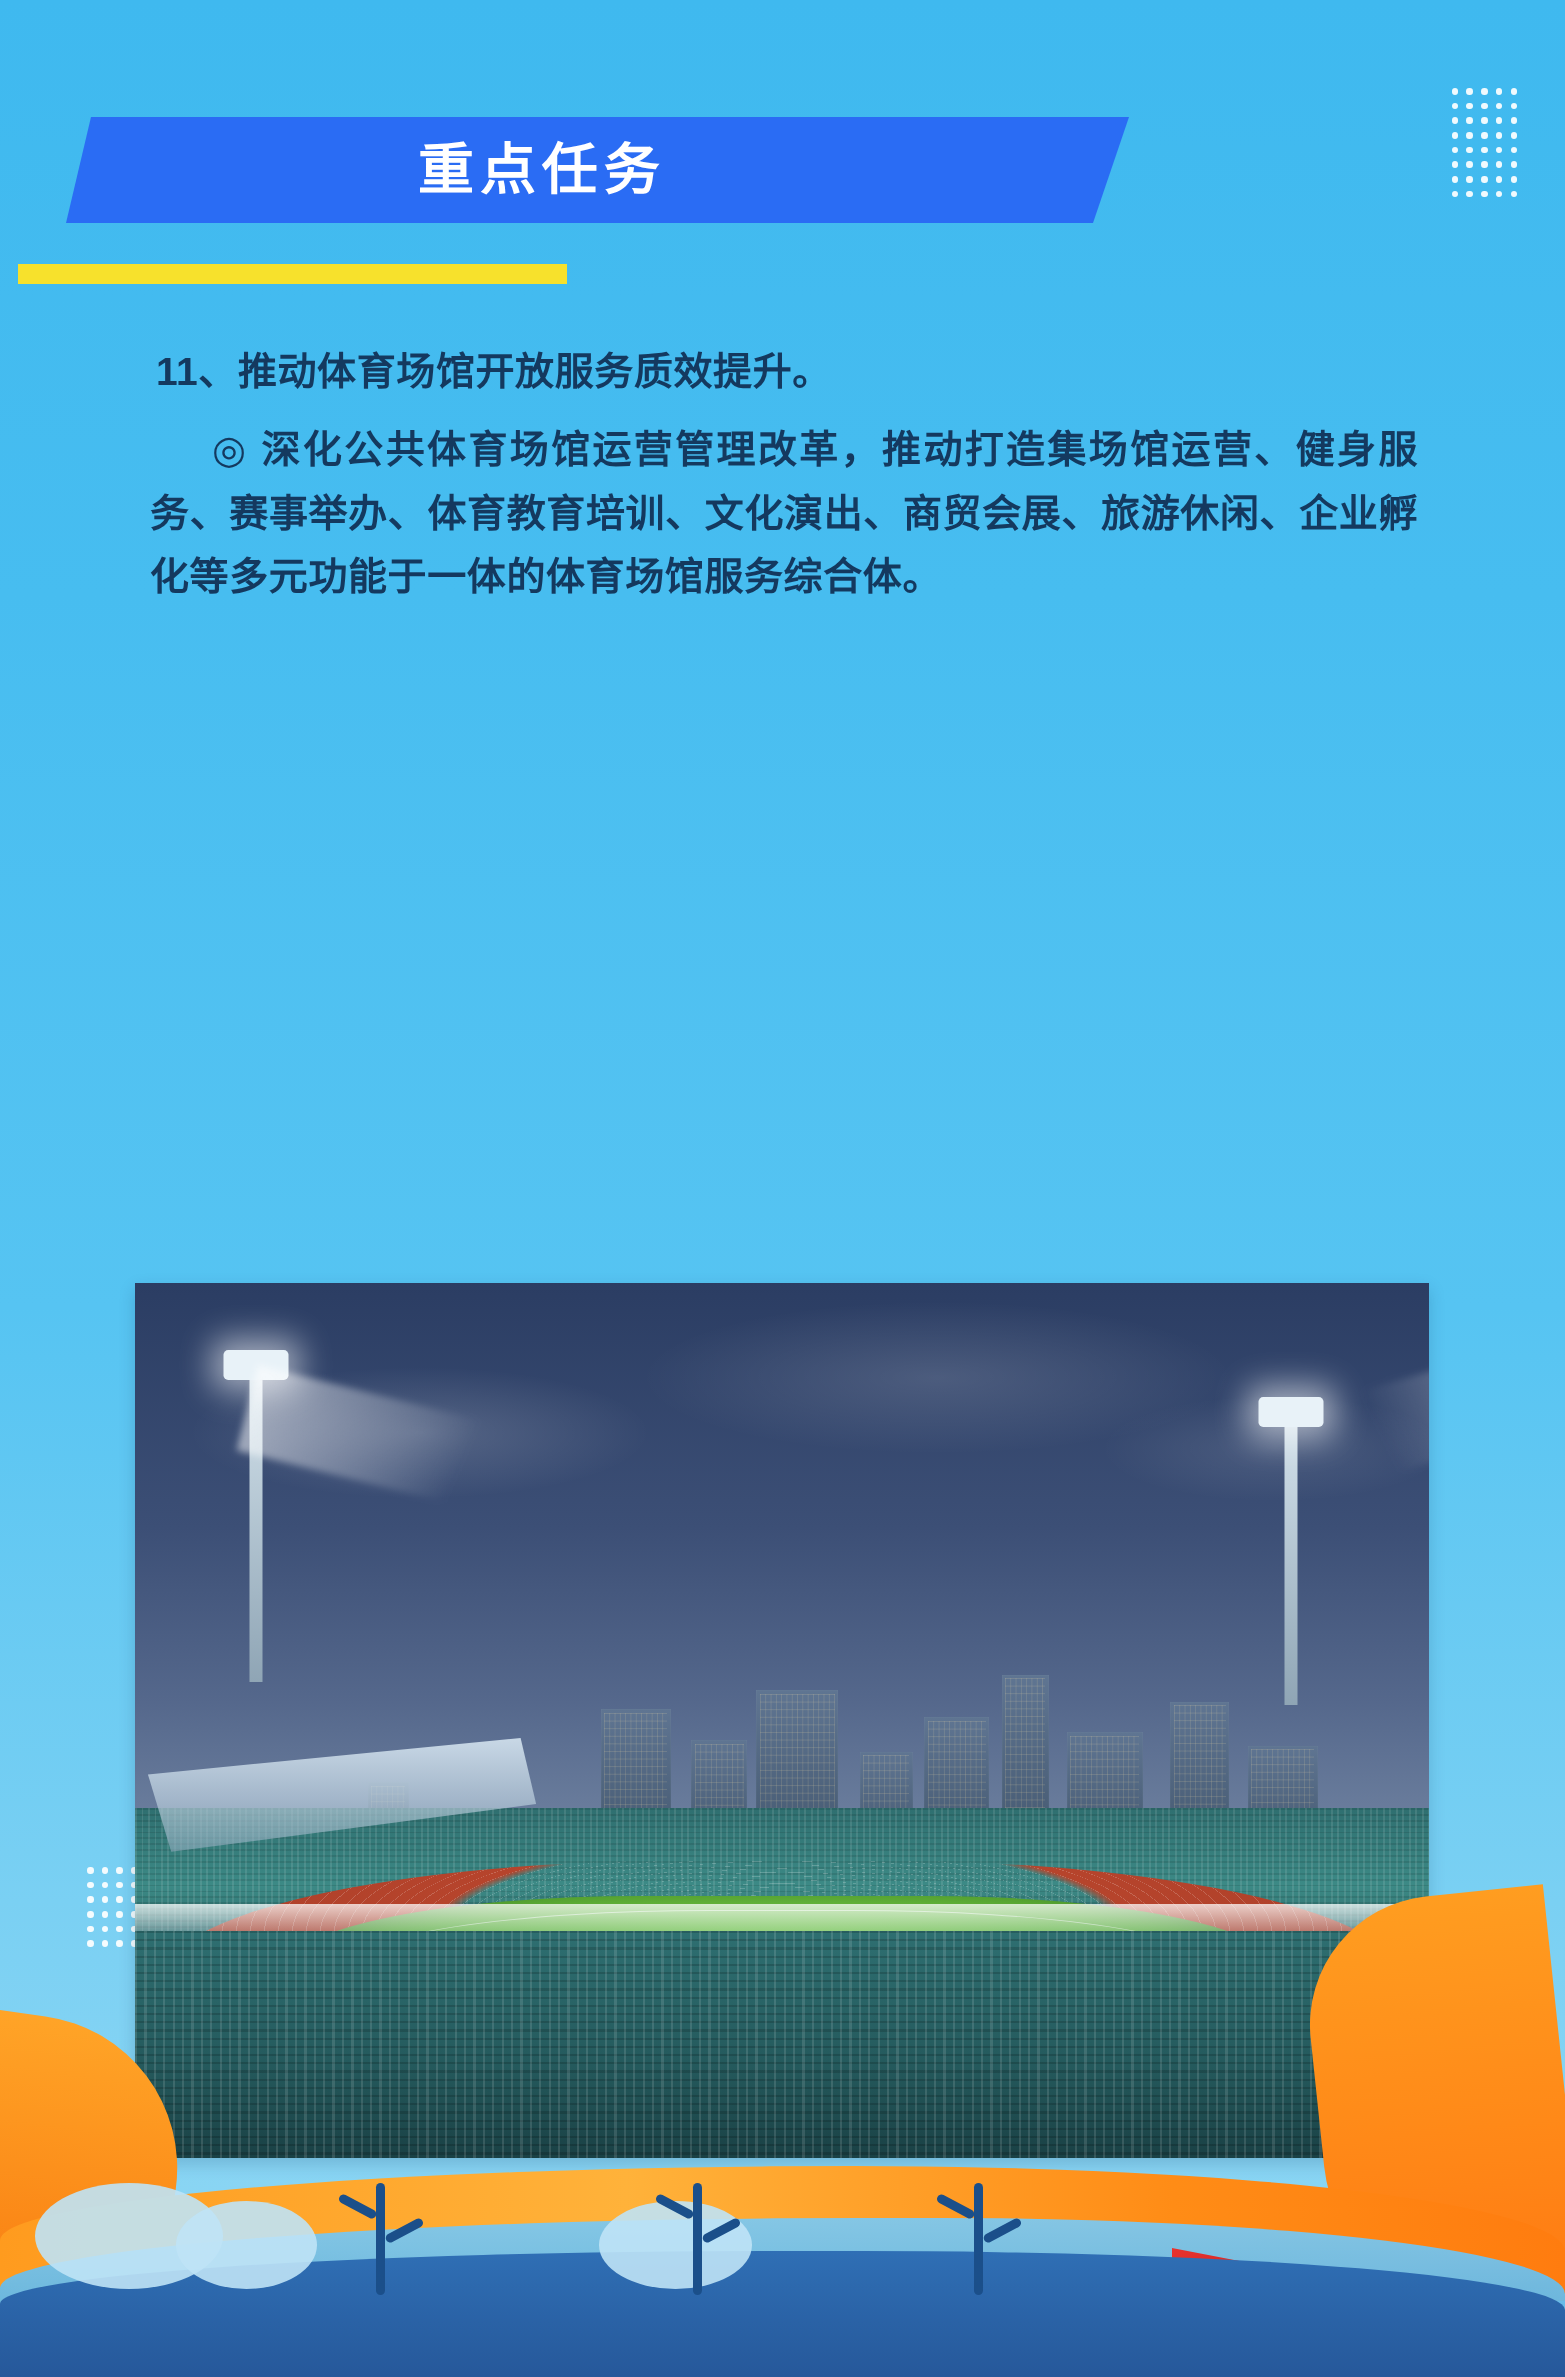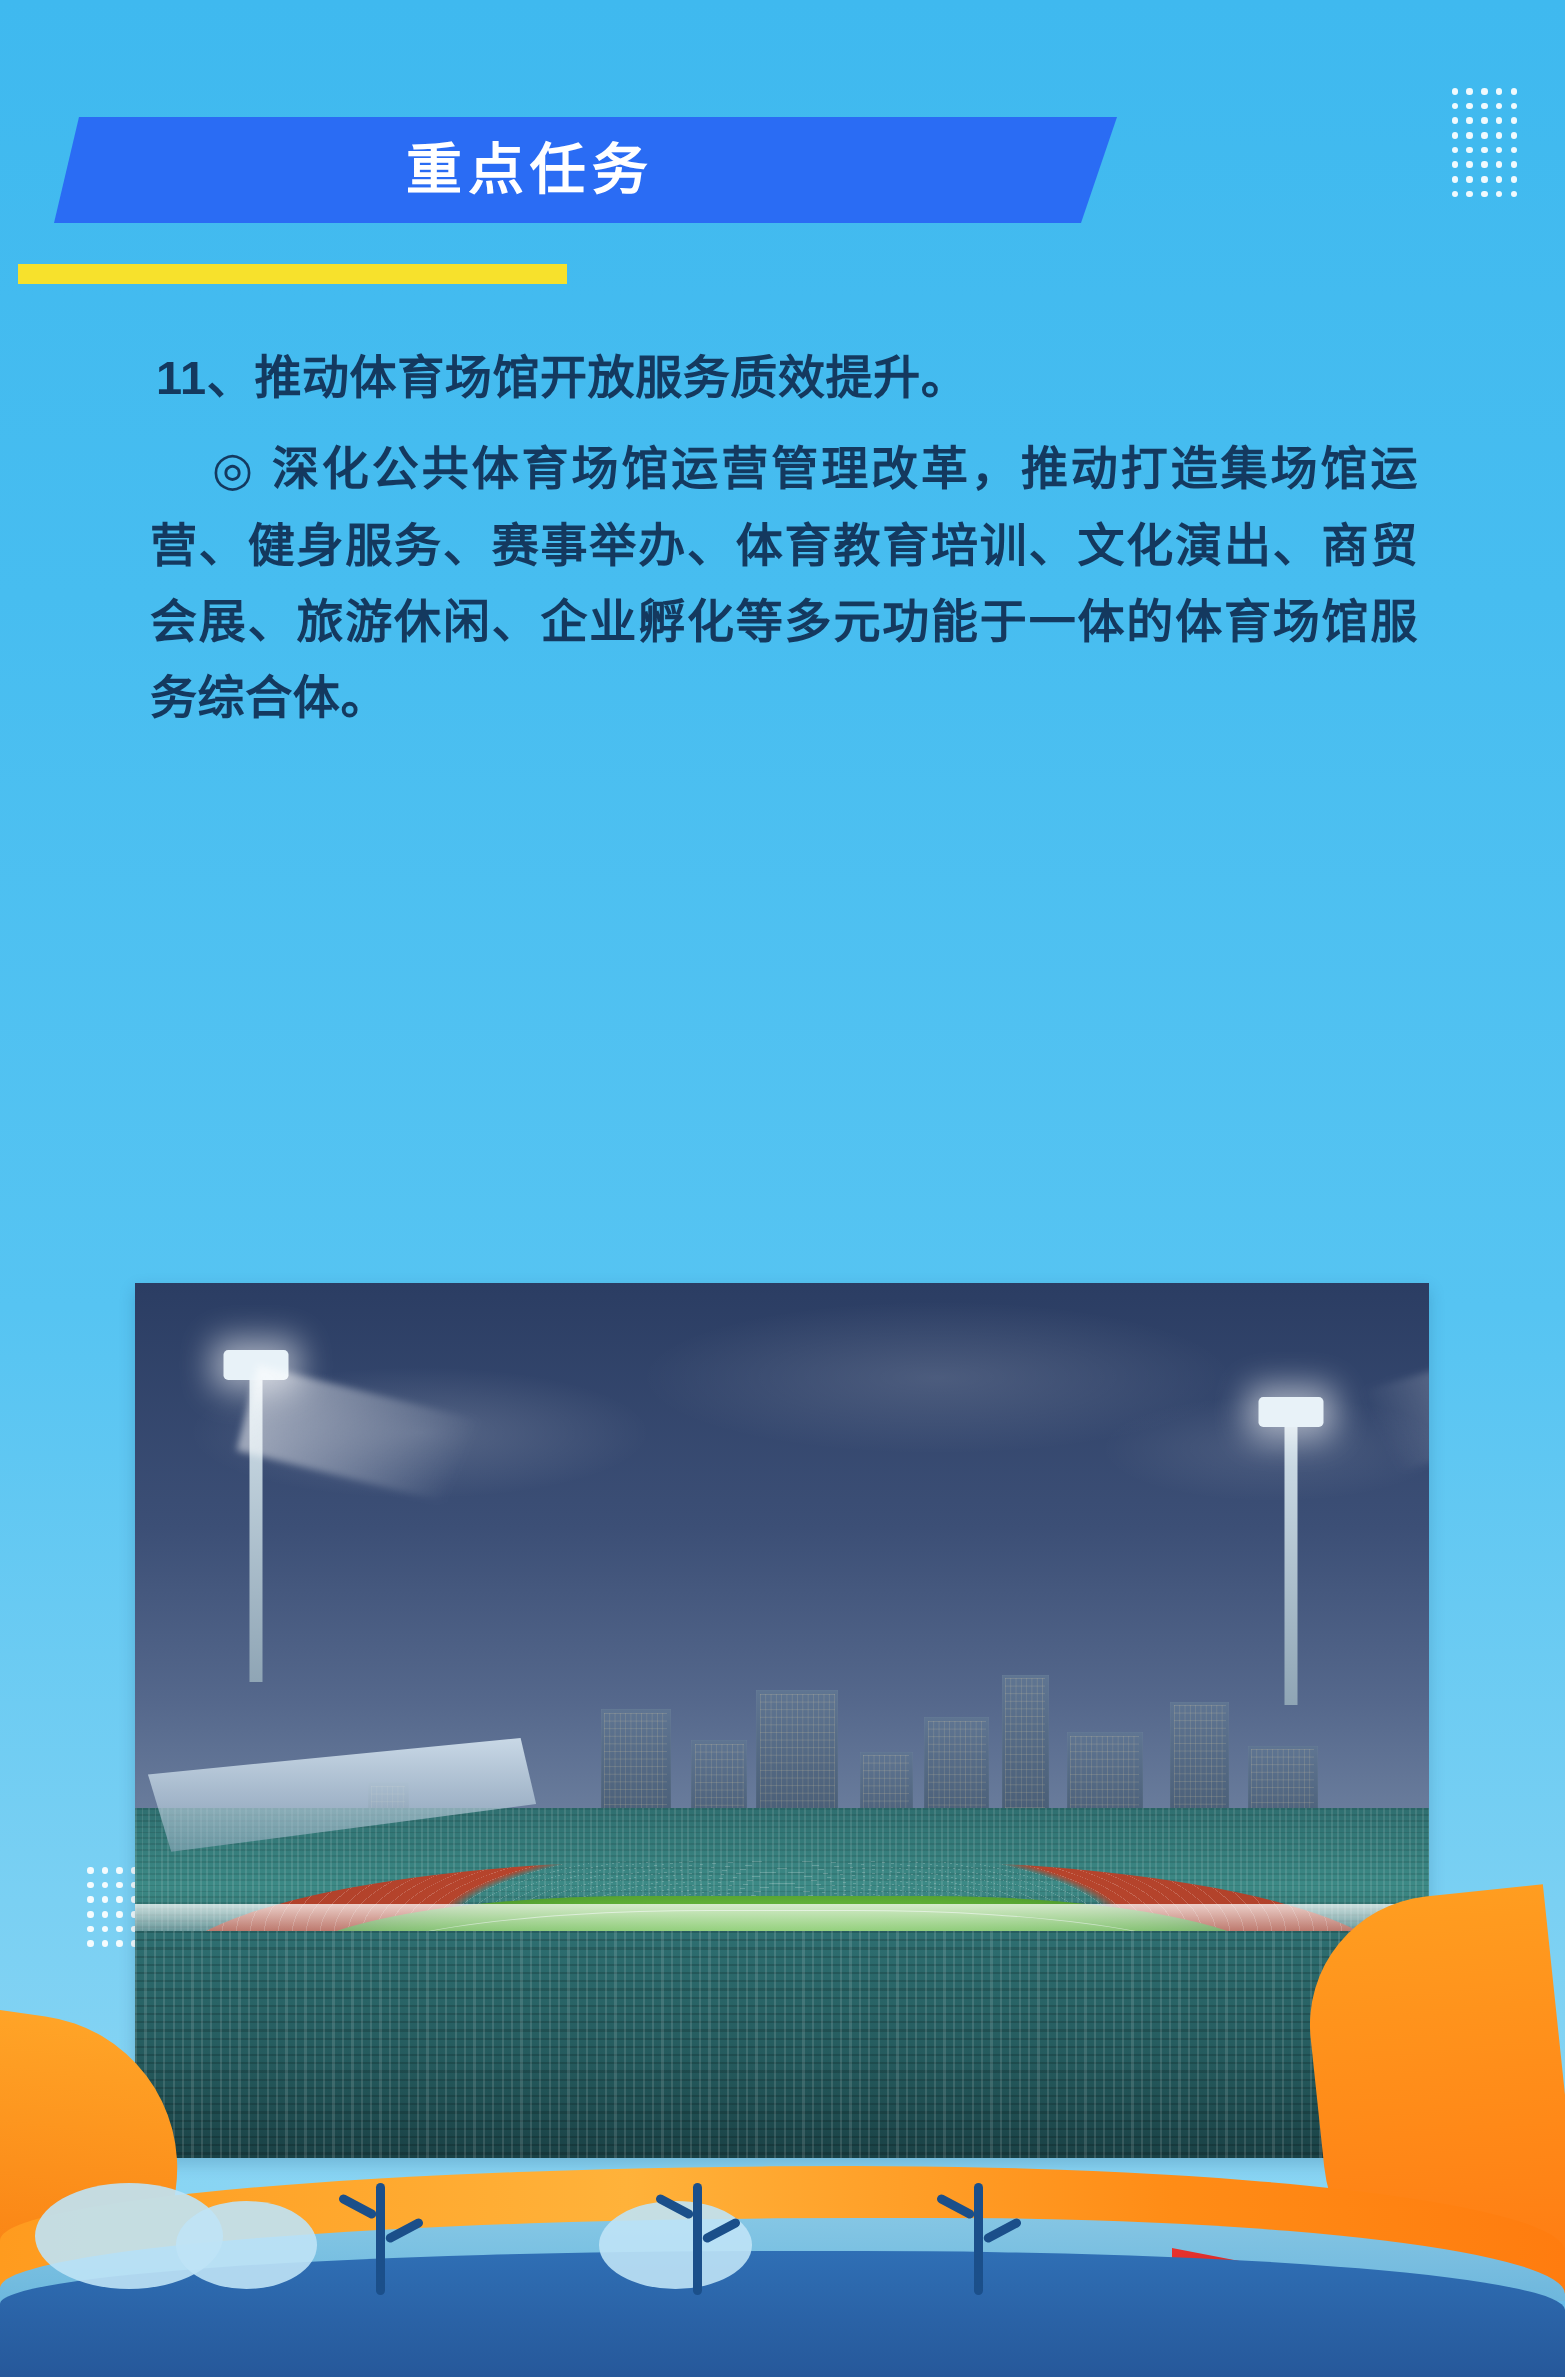--- a/index.html
+++ b/index.html
@@ -36,21 +36,21 @@
   #dots-left-mid {
     top: 1867px;
     left: 87px;
     grid-template-columns: repeat(4, 6.5px);
   }
 
   
   .header {
     position: absolute;
     top: 117px;
-    left: 4px;
+    left: 16px;
     width: 1115px;
     height: 106px;
   }
   .header-banner {
     position: absolute;
     top: 0;
     left: 50px;
     width: 1063px;
     height: 106px;
     background: #2a6cf4;
@@ -78,21 +78,21 @@
 
   
   .content {
     position: absolute;
     top: 340px;
     left: 150px;
     width: 1268px;
     color: #123a6b;
   }
   .para {
-    font-size: 47px;
+    font-size: 39px;
     line-height: 1.62;
     color: #14395f;
     font-weight: bold;
     letter-spacing: 0.6px;
   }
   .para.lead {
     text-indent: 0;
     margin-bottom: 13px;
     padding-left: 5.9px;
   }

